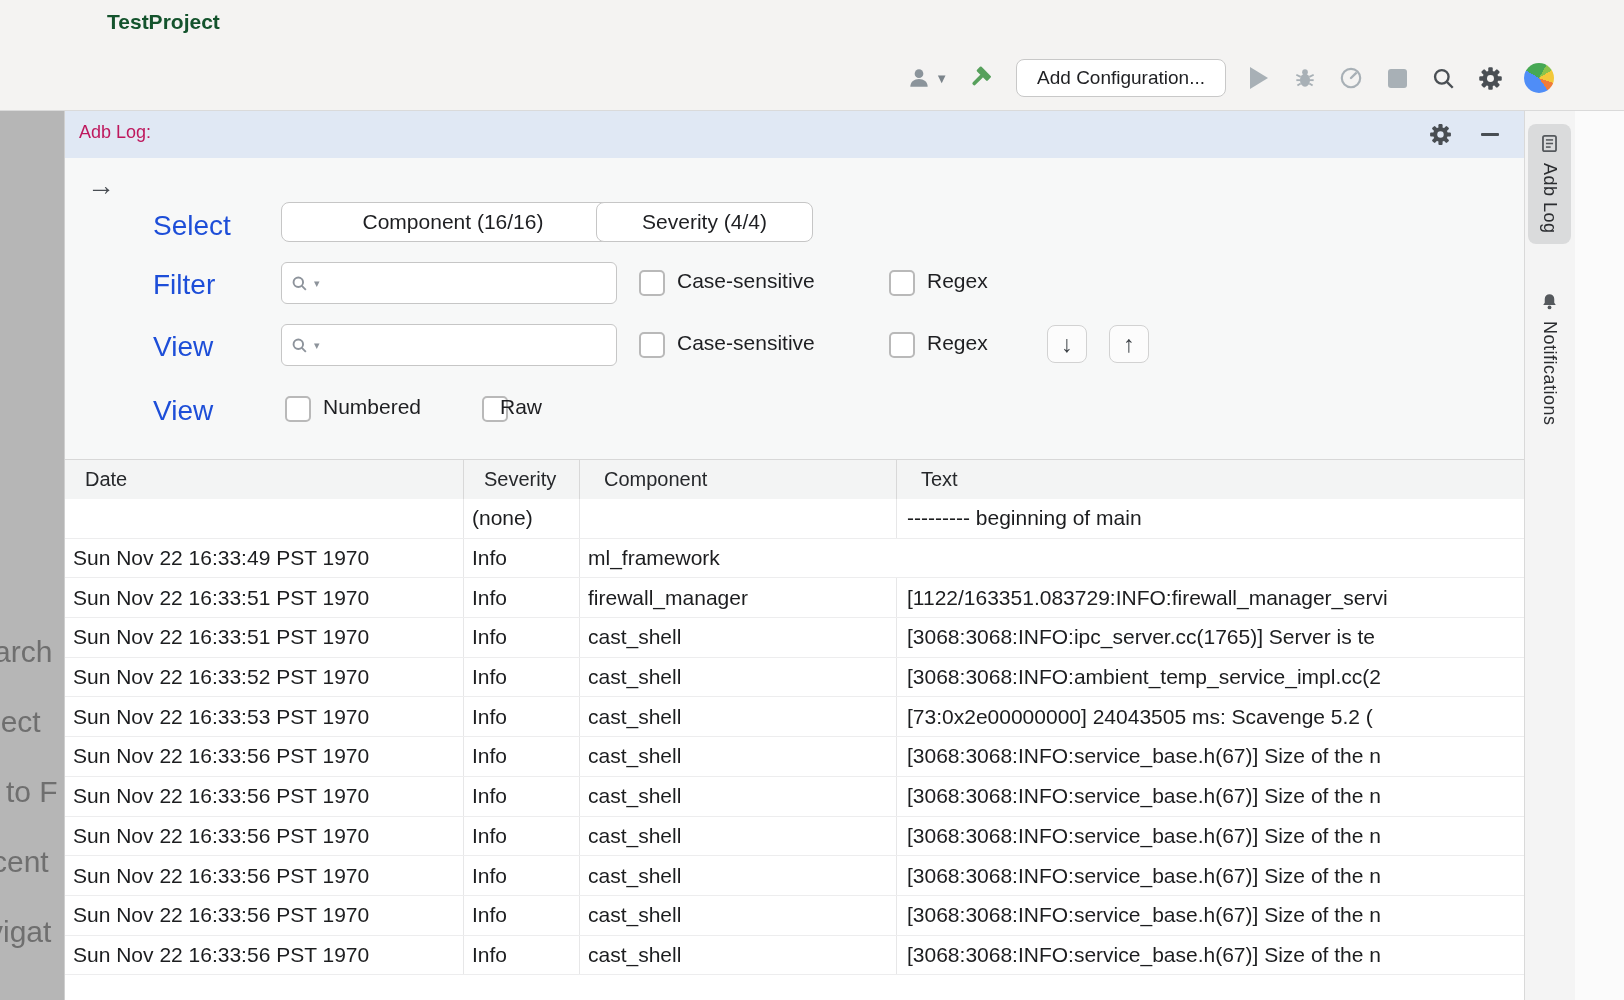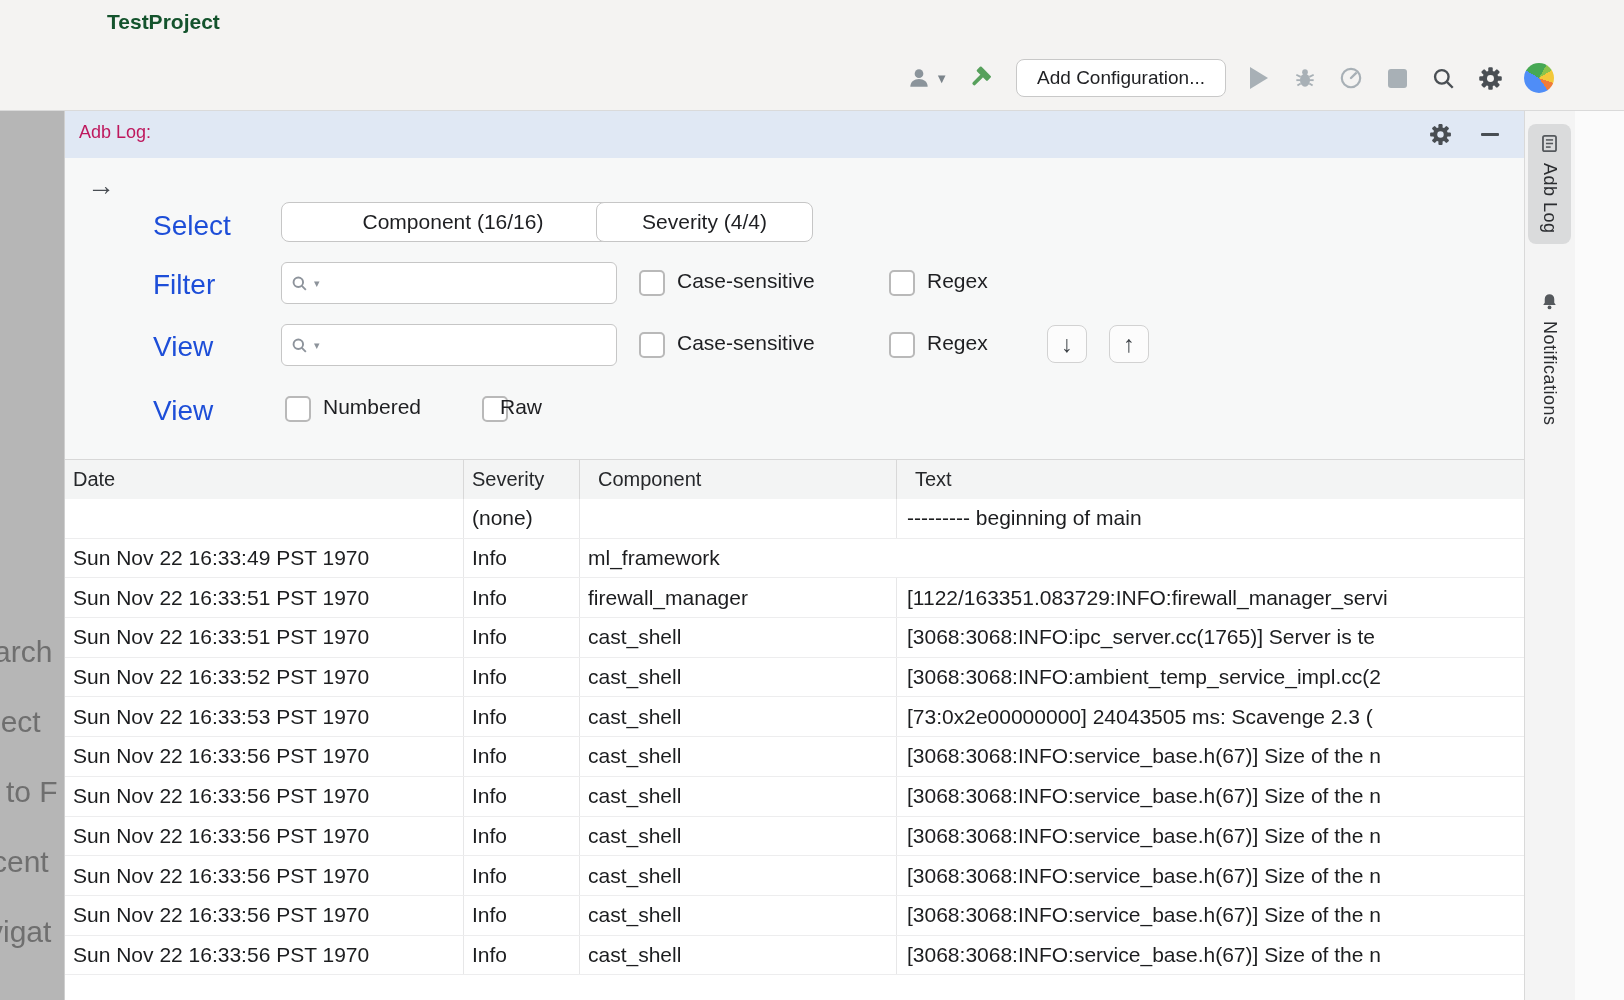--- a/index.html
+++ b/index.html
@@ -54,23 +54,23 @@
   .lb-cs-filter{left:612px;top:111px}.lb-rx-filter{left:862px;top:111px}
   .lb-cs-find{left:612px;top:173px}.lb-rx-find{left:862px;top:173px}
   .lb-numbered{left:258px;top:237px}.lb-raw{left:435px;top:237px}
   .arrow-btn{position:absolute;width:40px;height:38px;border:1px solid #d2d2d2;border-radius:8px;background:#fcfcfc;
     color:#3b4045;font-size:23px;display:flex;align-items:center;justify-content:center;font-family:inherit}
   .btn-next{left:982px;top:167px}.btn-prev{left:1044px;top:167px}
   
   .tbl-header{position:absolute;left:0;top:349px;width:100%;height:39px;background:#f3f4f4;
     border-top:1px solid #d8d8d8;border-bottom:1px solid #d8d8d8;
     display:grid;grid-template-columns:398px 116px 317px 1fr;font-size:20px;color:#26282b}
-  .th{display:flex;align-items:center;padding-left:8px;border-left:1px solid #d8d8d8;overflow:hidden;white-space:nowrap}
+  .th{display:flex;align-items:center;padding-left:20px;border-left:1px solid #d8d8d8;overflow:hidden;white-space:nowrap}
   .th-date{border-left:none;}
-  .th-comp,.th-text{padding-left:18px}
+  .th-comp,.th-text{padding-left:24px}
   .tbl-body{position:absolute;left:0;top:389px;width:100%;bottom:0;overflow:hidden;background:#fff}
   .log-row{display:grid;grid-template-columns:398px 116px 317px 1fr;height:38.7px;border-bottom:1px solid #ededee;font-size:21px;color:#1c1d1f}
   .cell{display:flex;align-items:center;white-space:nowrap;overflow:hidden;padding-left:8px;border-left:1px solid #e7e7e8}
   .c-date{border-left:none}
   .c-text{padding-left:10px}
   
   .dock{position:absolute;left:1524px;top:110px;width:50px;height:890px;background:#f4f4f4;border-left:1px solid #d9d9d9;z-index:3}
   .dock-tab{position:absolute;left:3px;width:43px;display:flex;flex-direction:column;align-items:center;gap:10px;padding:10px 0;border-radius:8px}
   .dock-adb{top:14px;background:#dadbdc}
   .dock-notif{top:172px}
@@ -258,21 +258,21 @@
     <div class="cell c-date">Sun Nov 22 16:33:52 PST 1970</div>
     <div class="cell c-sev">Info</div>
     <div class="cell c-comp">cast_shell</div>
     <div class="cell c-text">[3068:3068:INFO:ambient_temp_service_impl.cc(2</div>
   </div>
 
   <div class="log-row">
     <div class="cell c-date">Sun Nov 22 16:33:53 PST 1970</div>
     <div class="cell c-sev">Info</div>
     <div class="cell c-comp">cast_shell</div>
-    <div class="cell c-text">[73:0x2e00000000] 24043505 ms: Scavenge 2.3 (</div>
+    <div class="cell c-text">[73:0x2e00000000] 24043505 ms: Scavenge 5.2 (</div>
   </div>
 
   <div class="log-row">
     <div class="cell c-date">Sun Nov 22 16:33:56 PST 1970</div>
     <div class="cell c-sev">Info</div>
     <div class="cell c-comp">cast_shell</div>
     <div class="cell c-text">[3068:3068:INFO:service_base.h(67)] Size of the n</div>
   </div>
 
   <div class="log-row">

